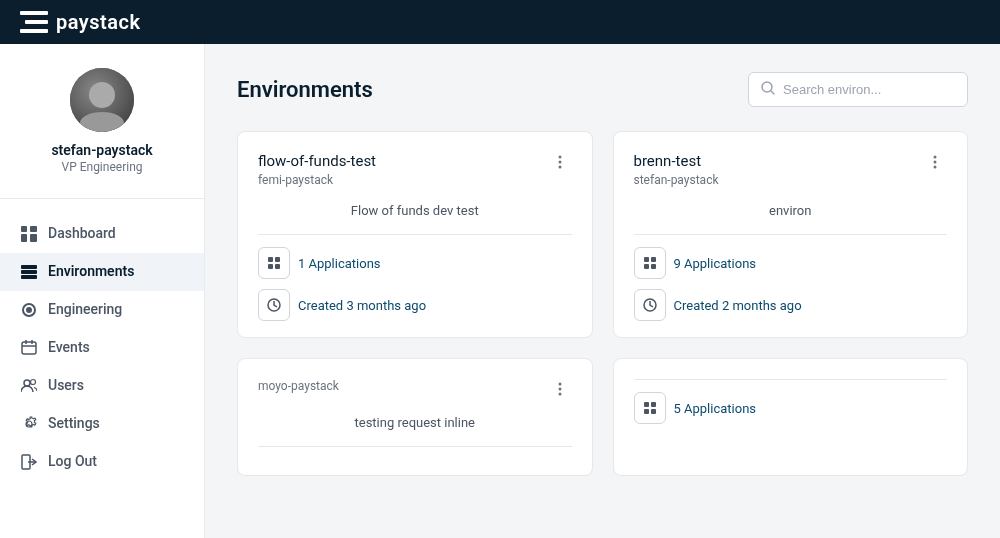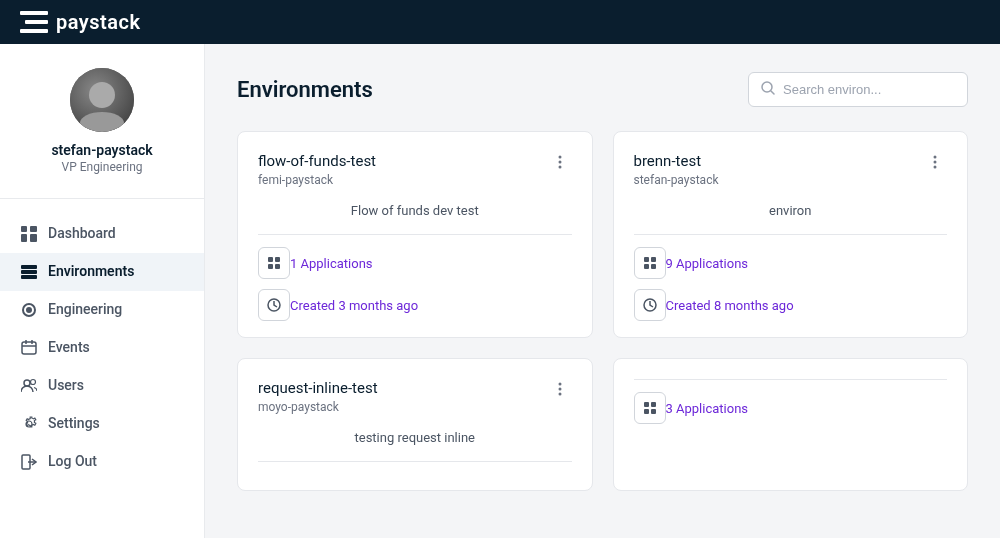--- a/index.html
+++ b/index.html
@@ -227,24 +227,24 @@
       text-align: center;
     }
     .env-divider {
       border: none;
       border-top: 1px solid #e5e7eb;
       margin-bottom: 12px;
     }
     .env-stat {
       display: flex;
       align-items: center;
-      gap: 0;
+      gap: 8px;
       margin-bottom: 10px;
       font-size: 13px;
-      color: #6d28d9;
+      color: #0c4a6e;
     }
     .env-stat:last-child { margin-bottom: 0; align-items: center; }
     .stat-icon {
       width: 32px;
       height: 32px;
       border: 1px solid #d1d5db;
       border-radius: 6px;
       display: flex;
       align-items: center;
       justify-content: center;
@@ -440,28 +440,27 @@
           </div>
           <span>9 Applications</span>
         </div>
         <div class="env-stat">
           <div class="stat-icon">
             <svg width="14" height="14" viewBox="0 0 14 14" fill="none" stroke="#4b5563" stroke-width="1.5">
               <circle cx="7" cy="7" r="6"></circle>
                 <polyline points="7,3 7,7 10,9"></polyline>
             </svg>
           </div>
-          <span>Created 8 months ago</span>
+          <span>Created 2 months ago</span>
         </div>
       </div>
 
       <div class="env-card">
         <div class="env-card-header">
           <div>
-            <div class="env-name">request-inline-test</div>
             <div class="env-owner">moyo-paystack</div>
           </div>
           <div class="menu-dots">
             <svg width="16" height="16" viewBox="0 0 16 16" fill="#6b7280">
               <circle cx="8" cy="3" r="1.5"></circle>
                 <circle cx="8" cy="8" r="1.5"></circle>
                 <circle cx="8" cy="13" r="1.5"></circle>
             </svg>
           </div>
         </div>
@@ -473,19 +472,19 @@
         <hr class="env-divider">
         <div class="env-stat">
           <div class="stat-icon">
             <svg width="14" height="14" viewBox="0 0 14 14" fill="#4b5563">
               <rect x="1" y="1" width="5" height="5" rx="1"></rect>
                 <rect x="8" y="1" width="5" height="5" rx="1"></rect>
                 <rect x="1" y="8" width="5" height="5" rx="1"></rect>
                 <rect x="8" y="8" width="5" height="5" rx="1"></rect>
             </svg>
           </div>
-          <span>3 Applications</span>
+          <span>5 Applications</span>
         </div>
       </div>
 
     </div>
   </main>
 </div>
 
 </body></html>

